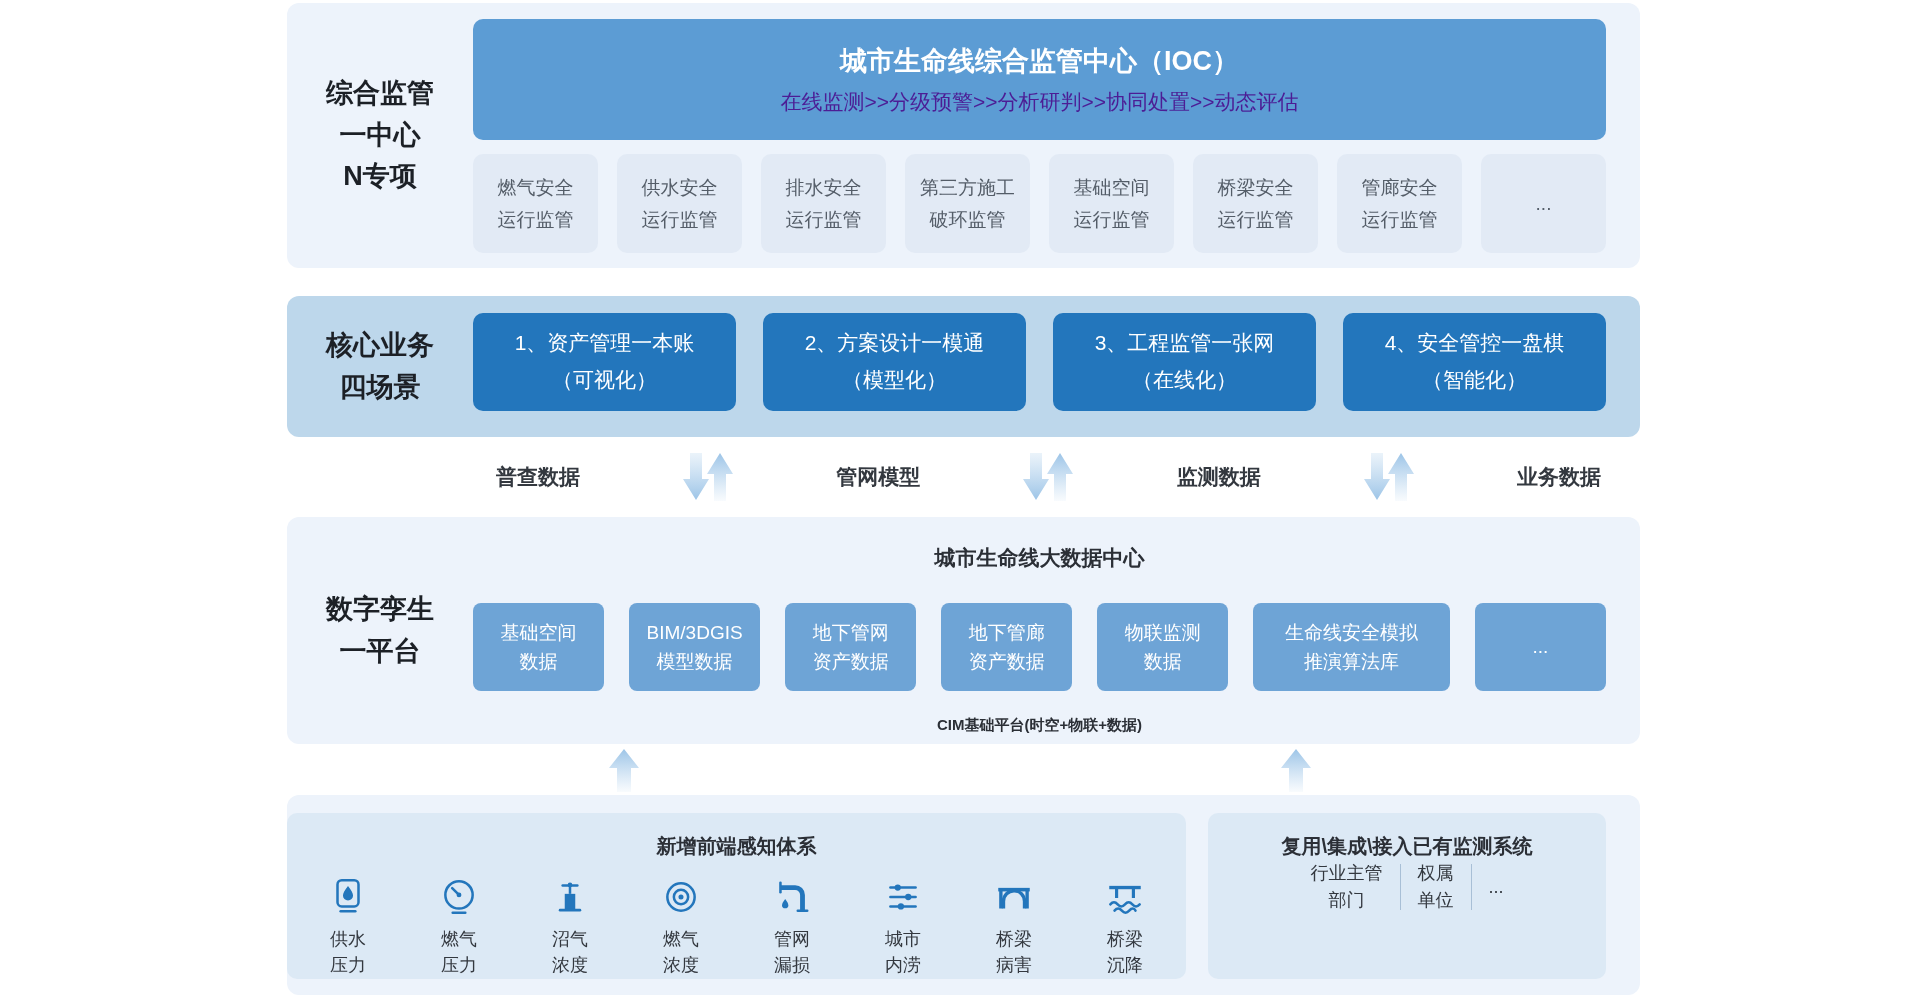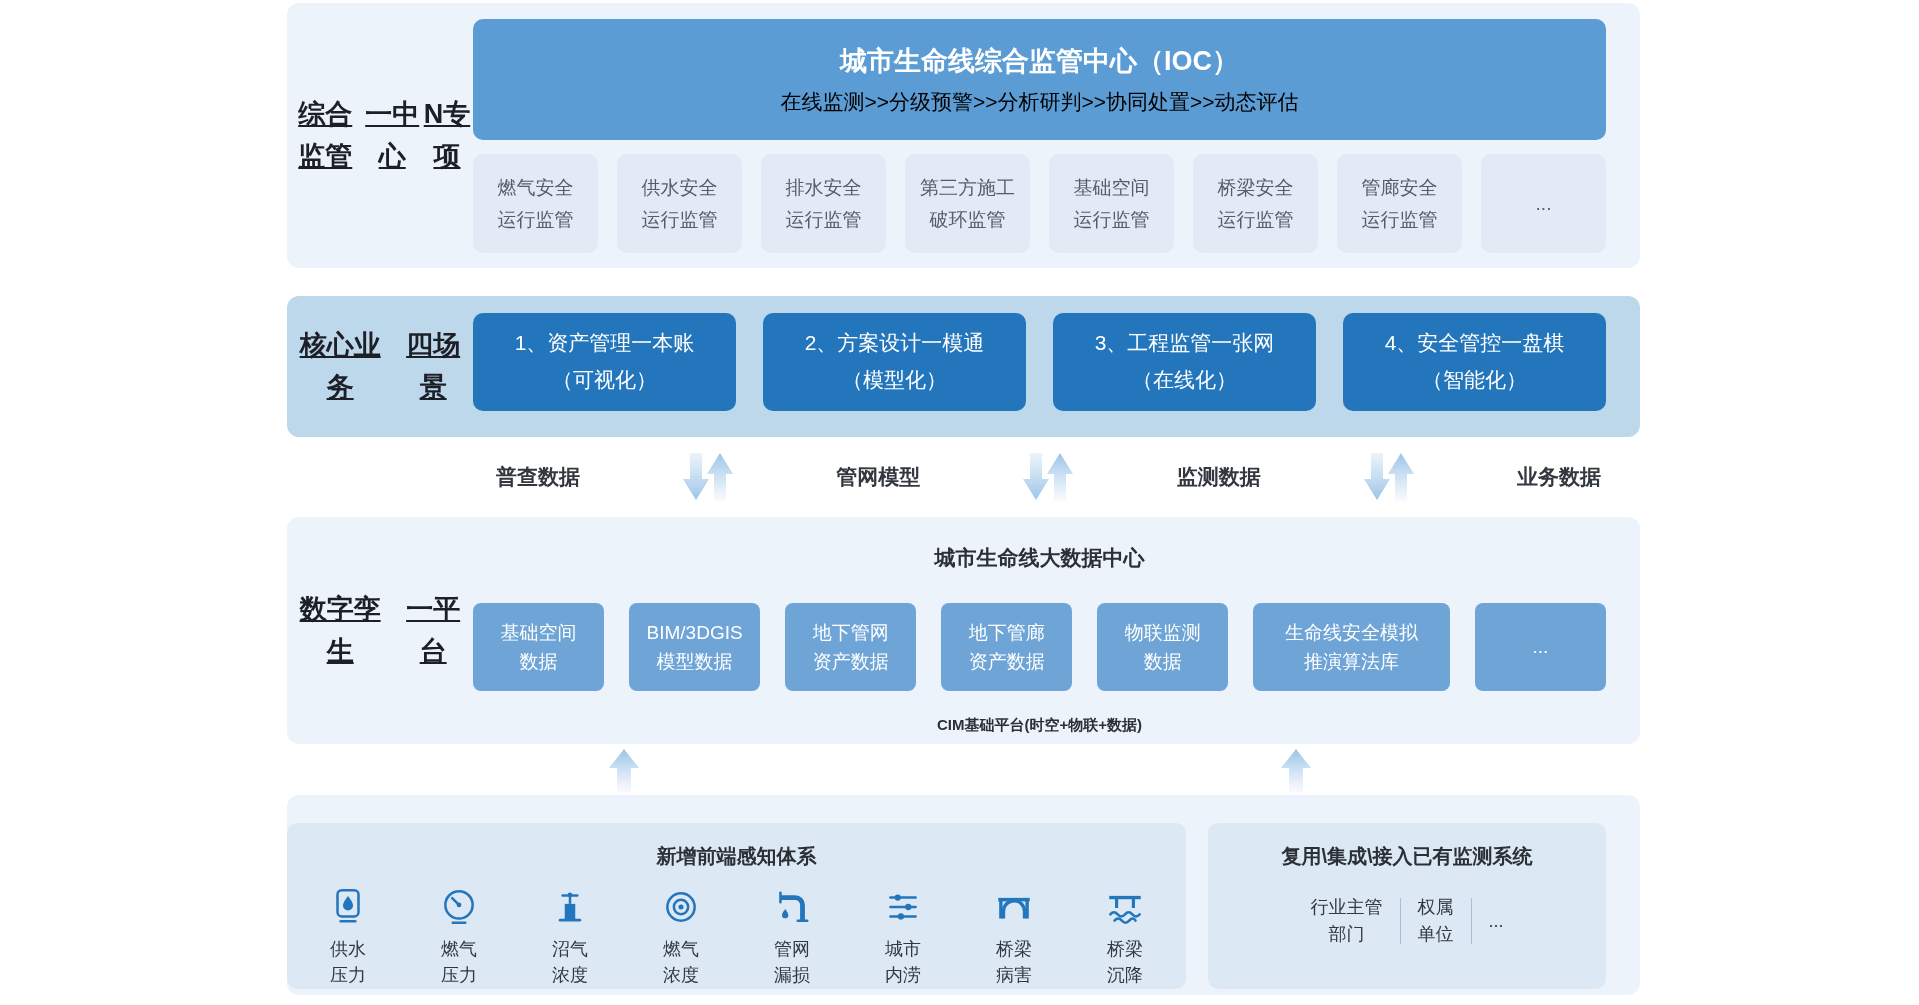--- a/index.html
+++ b/index.html
@@ -5,28 +5,28 @@
   html,body{margin:0;padding:0;background:#ffffff;}
   .canvas{
     position:relative;width:1919px;height:1005px;background:#ffffff;
     font-family:"Liberation Sans","DejaVu Sans",sans-serif;color:#222;overflow:hidden;
   }
   .panel{position:absolute;left:287px;width:1353px;background:#EDF3FB;border-radius:12px;display:flex;}
   .panel-1{top:3px;height:265px;}
   .panel-2{top:296px;height:141px;background:#BDD7EB;}
   .panel-3{top:517px;height:227px;}
   .panel-4{top:795px;height:200px;}
-  .side-label{flex:0 0 186px;display:flex;flex-direction:row;align-items:center;justify-content:center;
-    font-size:27px;font-weight:bold;color:#1c2026;line-height:1.55;text-align:center;text-decoration:underline;}
+  .side-label{flex:0 0 186px;display:flex;flex-direction:column;align-items:center;justify-content:center;
+    font-size:27px;font-weight:bold;color:#1c2026;line-height:1.55;text-align:right;}
   .content{flex:1;position:relative;padding-right:34px;}
   
   .ioc-box{margin-top:16px;height:121px;background:#5C9CD4;border-radius:10px;color:#ffffff;
     display:flex;flex-direction:column;align-items:center;justify-content:center;gap:9px;}
   .ioc-title{font-size:27px;font-weight:bold;}
-  .ioc-sub{font-size:21px;color:#000000;text-align:right;}
+  .ioc-sub{font-size:21px;color:#4c1d95;text-align:right;}
   .chip-row{display:flex;gap:19px;margin-top:14px;height:99px;}
   .chip{flex:1;background:#E2EAF5;border-radius:10px;display:flex;flex-direction:column;justify-content:center;
     align-items:center;font-size:19px;color:#545d68;line-height:1.65;text-align:center;}
   
   .biz-row{display:flex;gap:27px;margin-top:17px;height:98px;}
   .biz-box{flex:1;background:#2376BC;border-radius:10px;color:#ffffff;display:flex;flex-direction:column;
     justify-content:center;align-items:center;font-size:21px;line-height:1.75;text-align:left;}
   
   .flow-row{position:absolute;top:437px;left:482px;width:1133px;height:80px;display:flex;align-items:center;
     justify-content:space-between;padding:0 14px;box-sizing:border-box;}
@@ -37,30 +37,30 @@
   .data-row{display:flex;gap:25px;margin-top:31px;height:88px;}
   .data-box{flex:1;background:#6EA4D6;border-radius:8px;color:#ffffff;font-size:19px;display:flex;
     flex-direction:column;align-items:center;justify-content:center;line-height:1.55;text-align:center;}
   .data-box.wide{flex:1.5;}
   .cim-title{text-align:center;margin-top:25px;font-size:15px;font-weight:bold;color:#2b2f36;}
   
   .gap-arrow{position:absolute;top:748px;width:34px;height:45px;}
   .gap-arrow.a1{left:607px;}
   .gap-arrow.a2{left:1279px;}
   
-  .sense-content{display:flex;gap:22px;padding-top:28px;}
+  .sense-content{display:flex;gap:22px;padding-top:18px;}
   .inner-box{background:#DCE9F5;border-radius:10px;height:166px;}
   .new-box{flex:2.26;}
   .reuse-box{flex:1;}
   .box-title{text-align:center;font-size:20px;font-weight:bold;color:#2b2f36;margin-top:20px;}
   .sensor-row{display:flex;justify-content:space-between;padding:0 40px;margin-top:16px;}
   .sensor{display:flex;flex-direction:column;align-items:center;gap:8px;font-size:18px;color:#33383f;
     line-height:1.45;text-align:center;}
   .sensor svg{width:42px;height:42px;display:block;}
-  .reuse-items{display:flex;align-items:center;justify-content:center;gap:17px;margin-top:24px;
+  .reuse-items{display:flex;align-items:center;justify-content:center;gap:17px;
     font-size:18px;color:#33383f;line-height:1.5;text-align:center;}
   .vdiv{width:1px;height:46px;background:#a8bfd6;}
   .hidden-defs{position:absolute;width:0;height:0;overflow:hidden;}
 </style>
 </head>
 <body>
 
 <svg class="hidden-defs" aria-hidden="true">
   <defs>
     <linearGradient id="gradDown" x1="0" y1="0" x2="0" y2="1">

